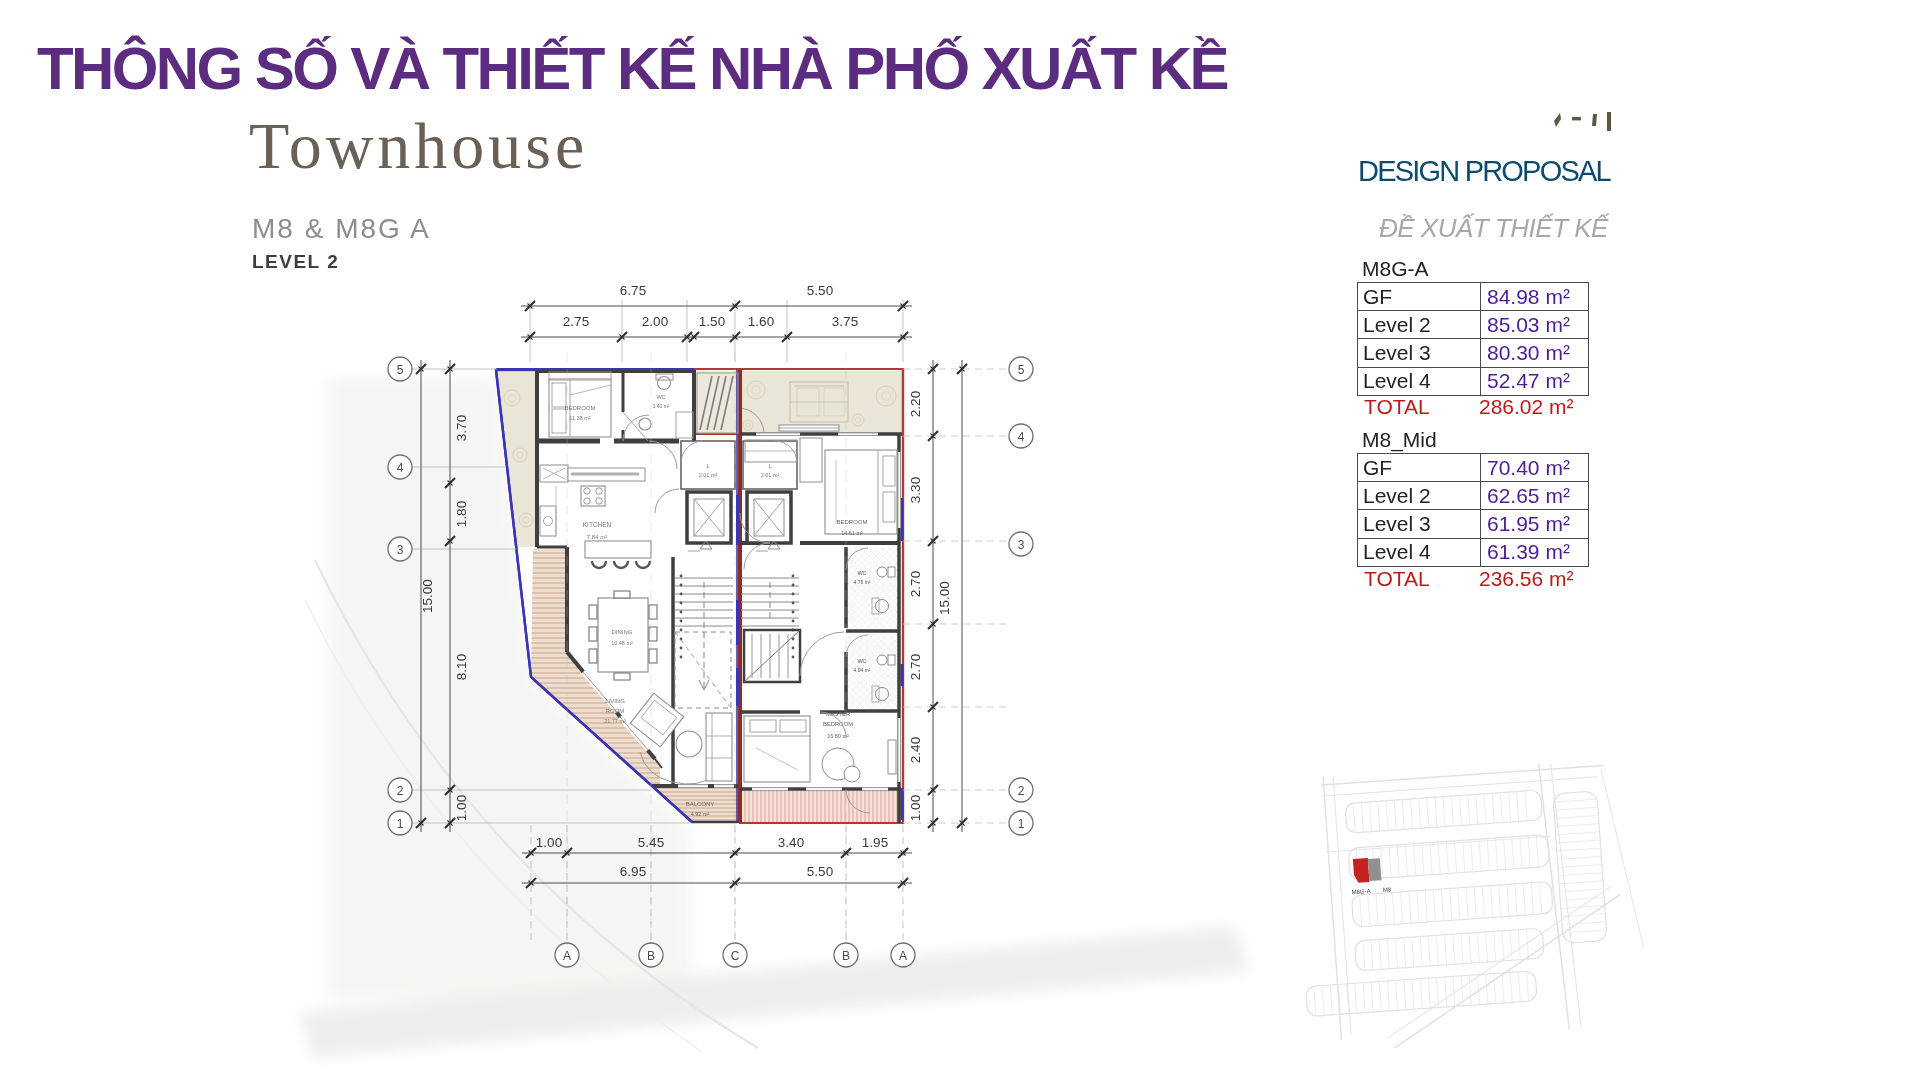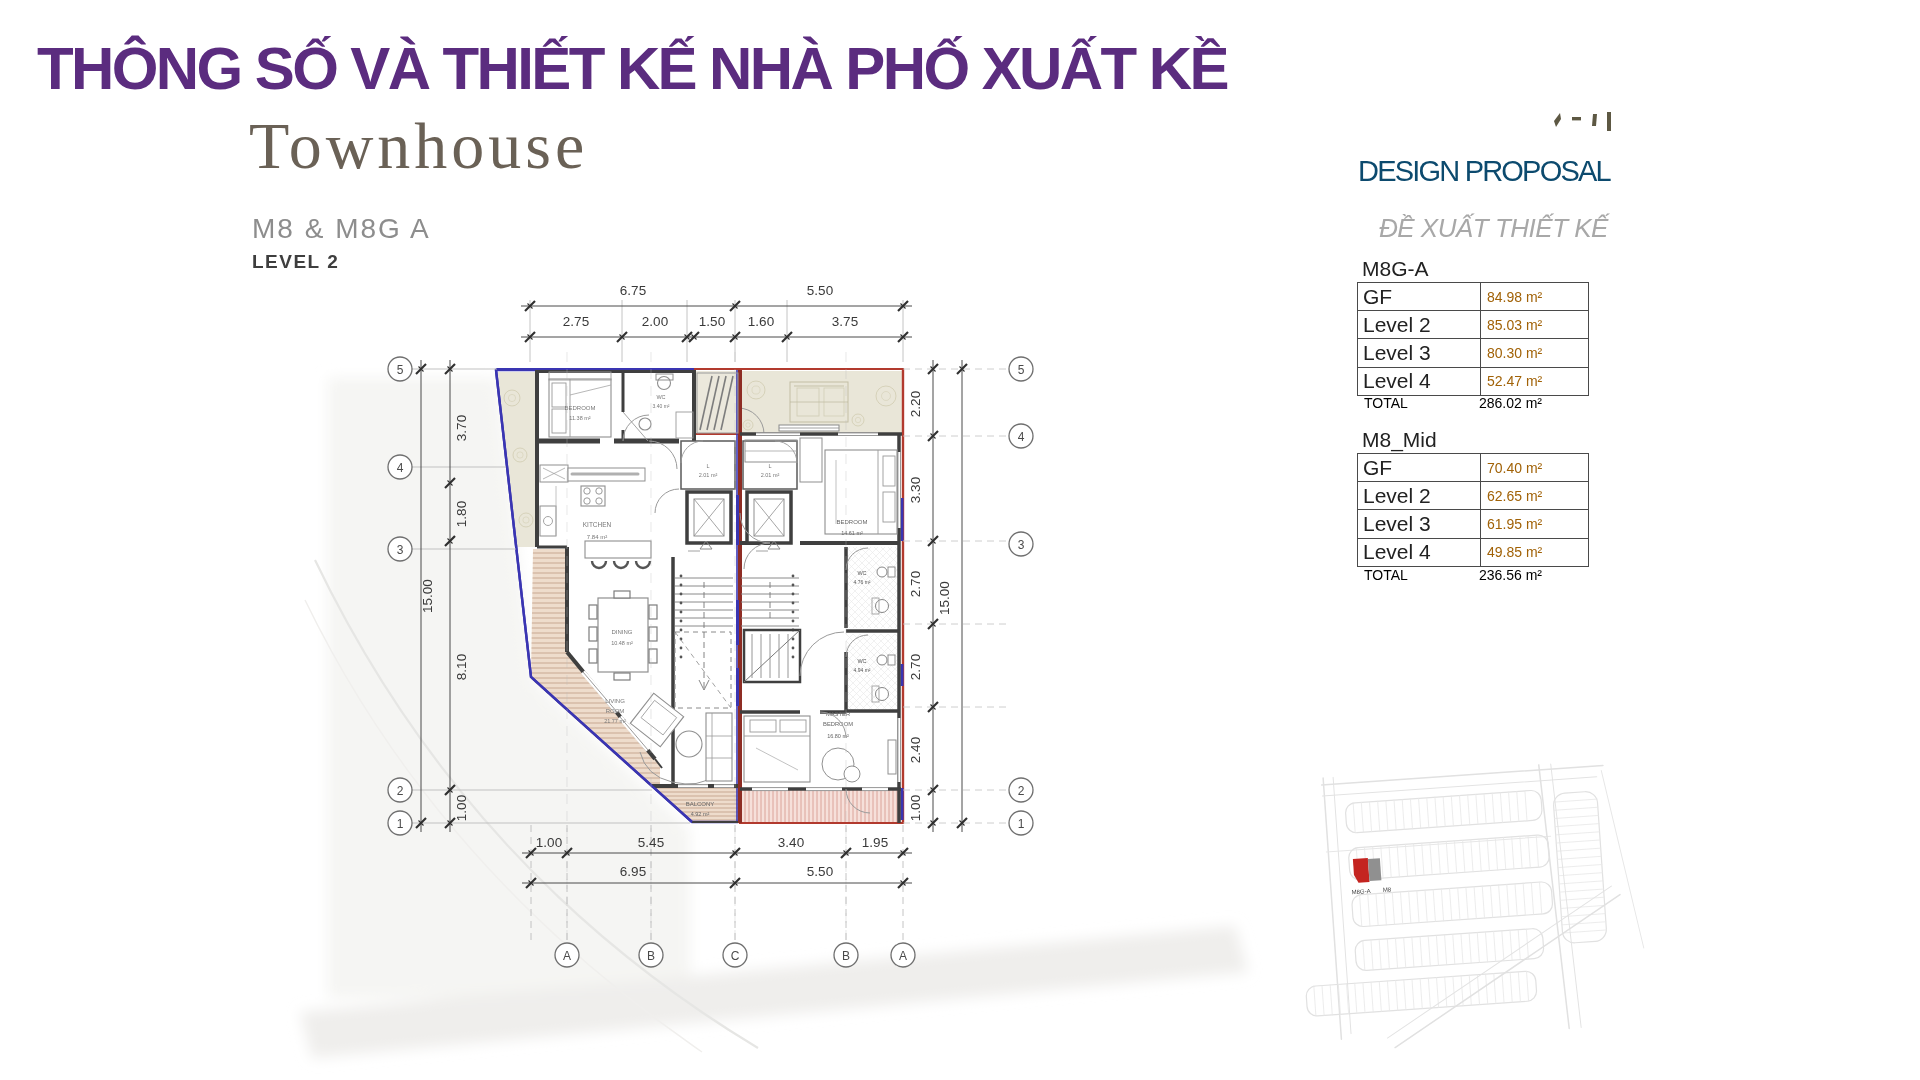--- a/index.html
+++ b/index.html
@@ -12,22 +12,22 @@
 .lvl{position:absolute;left:252px;top:251px;font-size:19px;font-weight:bold;color:#3e3e3e;letter-spacing:1.5px;}
 .dp{position:absolute;left:1358px;top:155px;font-size:29px;color:#0c4a6e;letter-spacing:-1.8px;white-space:nowrap;}
 .dx{position:absolute;left:1379px;top:185px;font-size:26px;color:#a8a8a8;letter-spacing:-0.5px;
     font-style:italic;white-space:nowrap;margin-top:28px;}
 .tlabel{position:absolute;font-size:21px;color:#222;}
 .tbl{position:absolute;width:230px;border:1.6px solid #4a4a4a;}
 .tr{display:flex;height:27.2px;border-top:1.3px solid #4a4a4a;}
 .tr:first-child{border-top:none;}
 .tl{width:117px;border-right:1.3px solid #4a4a4a;font-size:21px;color:#222;padding-left:5px;
     display:flex;align-items:center;}
-.tv{flex:1;font-size:14px;color:#a16207;padding-left:6px;display:flex;align-items:center;}
-.tot{position:absolute;font-size:14px;color:#000000;}
+.tv{flex:1;font-size:21px;color:#4c1d95;padding-left:6px;display:flex;align-items:center;}
+.tot{position:absolute;font-size:21px;color:#b91c1c;}
 </style></head>
 <body>
 <svg width="1920" height="1080" viewBox="0 0 1920 1080" style="position:absolute;left:0;top:0">
     <defs>
       <filter id="soft" x="-20%" y="-20%" width="140%" height="140%">
         <feGaussianBlur stdDeviation="7"></feGaussianBlur>
       </filter>
     </defs>
     <g filter="url(#soft)">
       <polygon points="328,378 497,378 533,680 690,830 690,998 328,998" fill="#f5f5f3" stroke="none" stroke-width="1"></polygon>
@@ -1031,16 +1031,16 @@
     <div class="tr">
       <div class="tl">Level 2</div>
       <div class="tv">62.65 m²</div>
     </div>
     <div class="tr">
       <div class="tl">Level 3</div>
       <div class="tv">61.95 m²</div>
     </div>
     <div class="tr">
       <div class="tl">Level 4</div>
-      <div class="tv">49.85 m²</div>
+      <div class="tv">61.39 m²</div>
     </div>
 </div>
 <div class="tot" style="left:1364px;top:567px">TOTAL</div>
 <div class="tot" style="left:1479px;top:567px">236.56 m²</div>
 </body></html>

